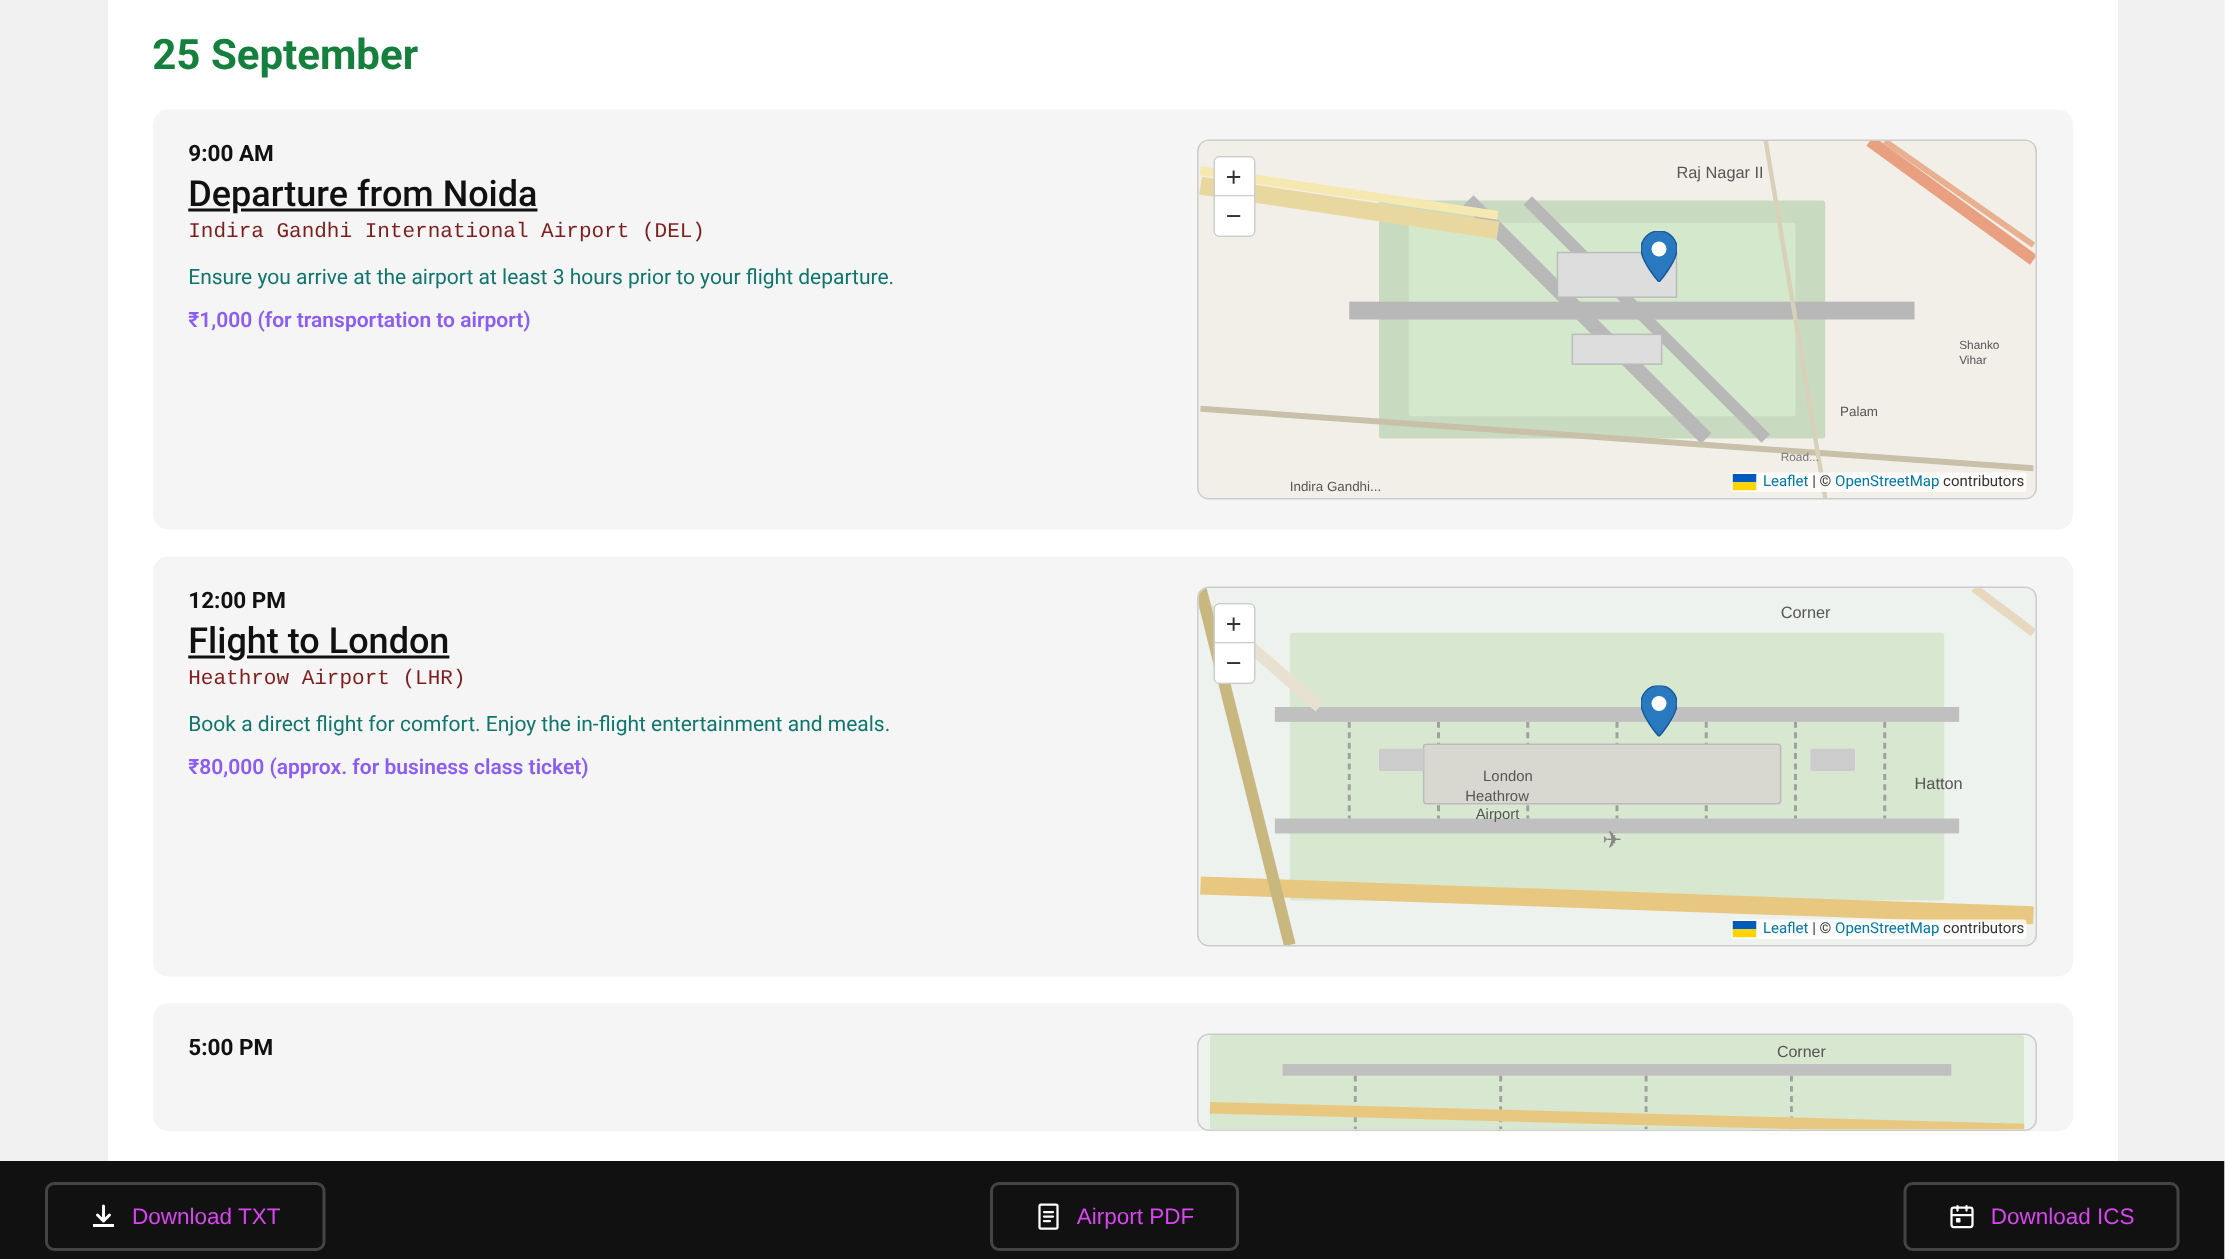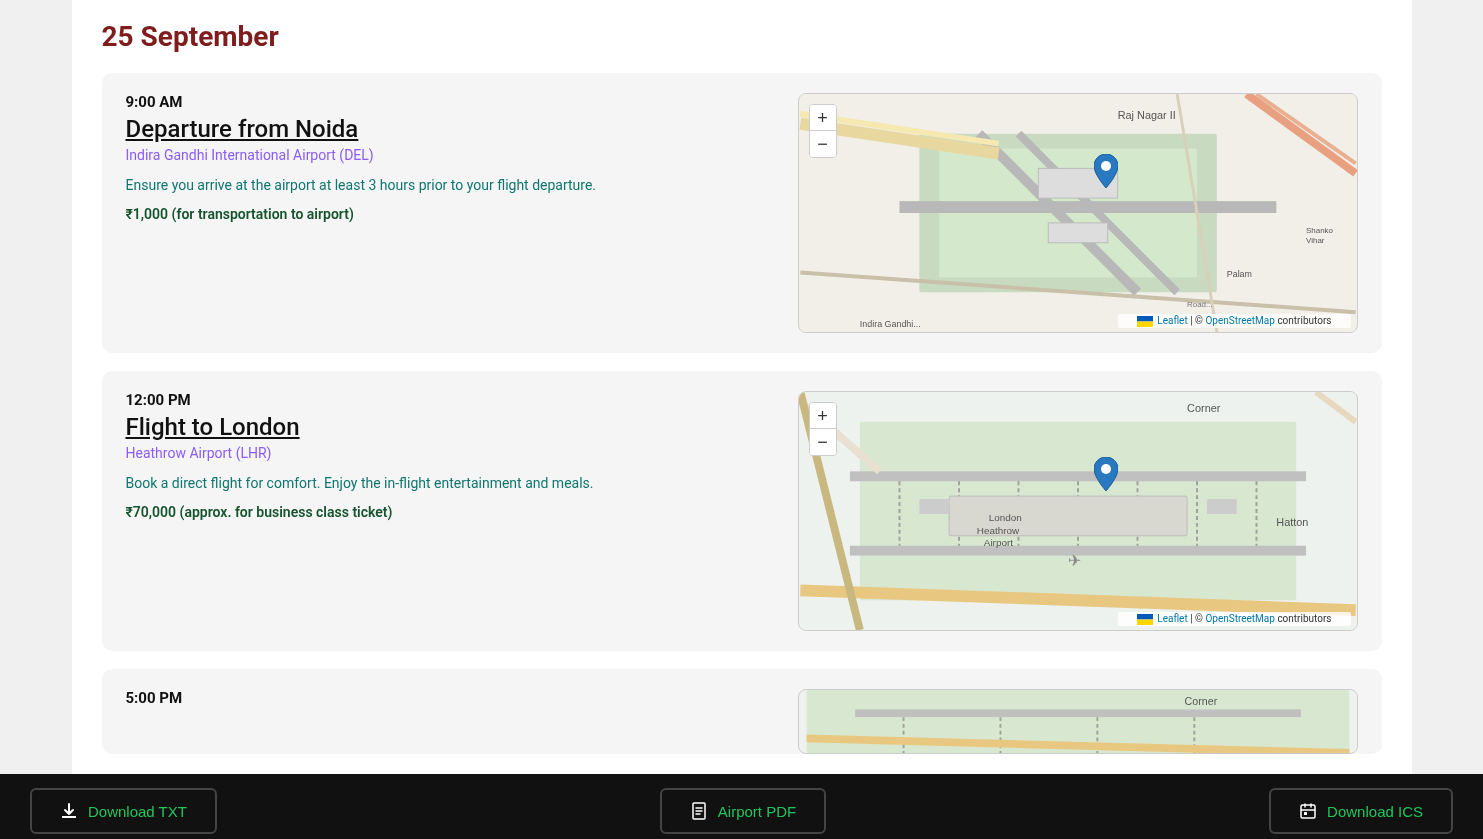--- a/index.html
+++ b/index.html
@@ -16,21 +16,21 @@
       padding: 20px 30px;
       background: #fff;
       max-width: 1340px;
       margin: 0 auto;
       width: 100%;
     }
 
     .page-title {
       font-size: 28px;
       font-weight: 700;
-      color: #7f1d1d;
+      color: #15803d;
       margin-bottom: 20px;
     }
 
     .event-card {
       background: #f5f5f5;
       border-radius: 10px;
       padding: 20px 24px;
       margin-bottom: 18px;
       display: flex;
       align-items: stretch;
@@ -52,35 +52,36 @@
     .event-title {
       font-size: 24px;
       font-weight: 500;
       color: #111;
       margin-bottom: 4px;
       text-decoration: underline;
     }
 
     .event-location {
       font-size: 14px;
-      color: #8b5cf6;
+      color: #7f1d1d;
       margin-bottom: 12px;
+      font-family: Liberation Mono, monospace;
     }
 
     .event-desc {
       font-size: 14px;
       color: #0f766e;
       line-height: 1.5;
       margin-bottom: 10px;
     }
 
     .event-cost {
       font-size: 14px;
       font-weight: 600;
-      color: #14532d;
+      color: #8b5cf6;
     }
 
     .map-container {
       width: 560px;
       min-width: 560px;
       height: 240px;
       border-radius: 8px;
       overflow: hidden;
       position: relative;
       background: #e8e0d8;
@@ -125,21 +126,21 @@
       border-bottom: none;
     }
 
     .map-attribution {
       position: absolute;
       bottom: 4px;
       right: 6px;
       font-size: 10px;
       color: #333;
       background: rgba(255,255,255,0.8);
-      padding: 1px 19px;
+      padding: 1px 1px;
       border-radius: 2px;
     }
 
     .map-attribution a {
       color: #0078a8;
       text-decoration: none;
     }
 
     
     .map-del {
@@ -156,21 +157,21 @@
       padding: 14px 30px;
       display: flex;
       align-items: center;
       justify-content: space-between;
       width: 100%;
       gap: 16px;
     }
 
     .toolbar-btn {
       background: #111;
-      color: #22c55e;
+      color: #d946ef;
       border: 2px solid #444;
       border-radius: 6px;
       padding: 12px 28px;
       font-size: 15px;
       font-weight: 500;
       cursor: pointer;
       display: flex;
       align-items: center;
       gap: 10px;
       white-space: nowrap;
@@ -261,21 +262,21 @@
       </div>
     </div>
   </div>
 
   <div class="event-card">
     <div class="event-info">
       <div class="event-time">12:00 PM</div>
       <div class="event-title">Flight to London</div>
       <div class="event-location">Heathrow Airport (LHR)</div>
       <div class="event-desc">Book a direct flight for comfort. Enjoy the in-flight entertainment and meals.</div>
-      <div class="event-cost">₹70,000 (approx. for business class ticket)</div>
+      <div class="event-cost">₹80,000 (approx. for business class ticket)</div>
     </div>
 
     <div class="map-container map-lhr">
       <svg viewBox="0 0 560 240" xmlns="http://www.w3.org/2000/svg">
 
         <rect width="560" height="240" fill="#eef2ee"></rect>
 
         <rect x="60" y="30" width="440" height="180" fill="#d8e8d0" rx="2"></rect>
 
         <rect x="50" y="80" width="460" height="10" fill="#c0c0c0"></rect>

